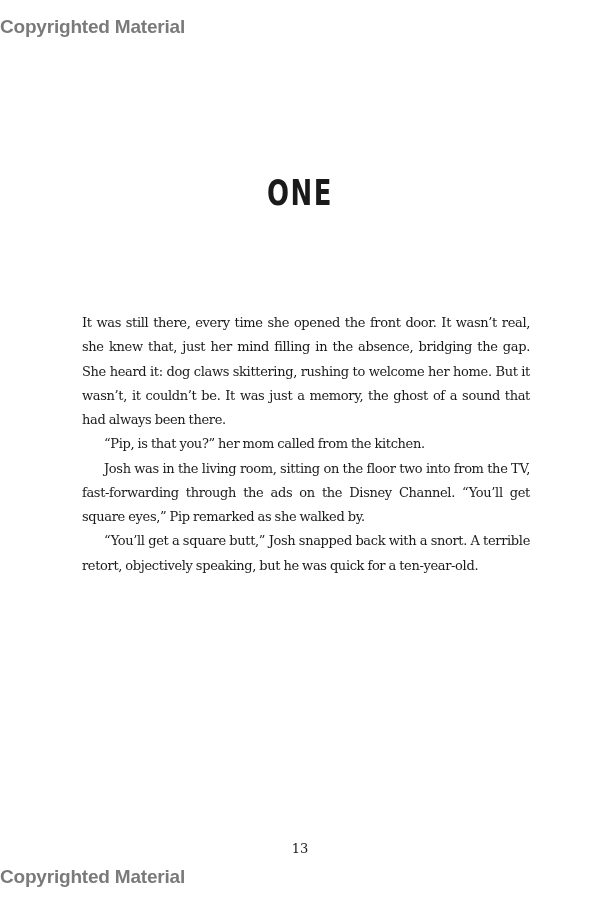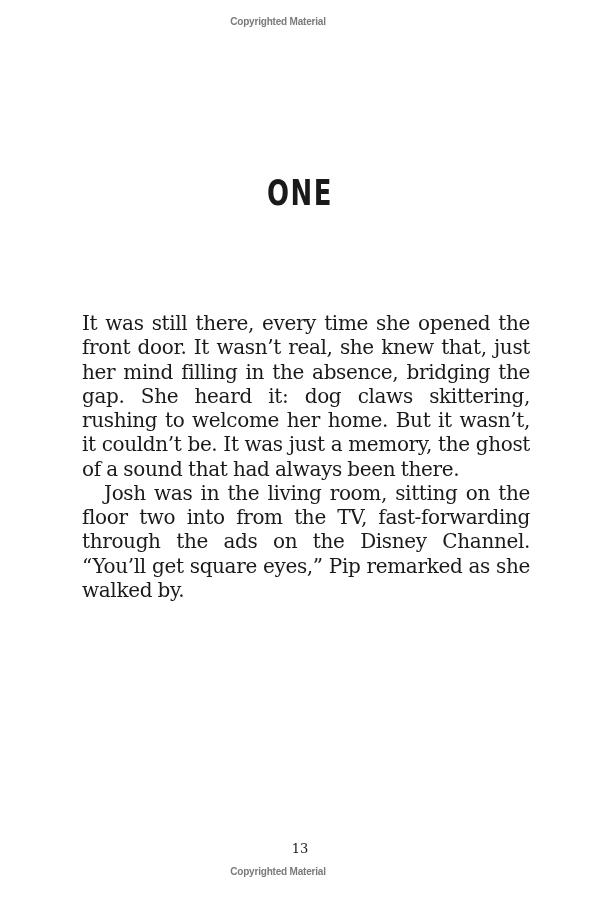--- a/index.html
+++ b/index.html
@@ -1,49 +1,51 @@
 <!DOCTYPE html>
 <html><head>
   <meta charset="utf-8">
   <style>
     html, body { margin: 0; padding: 0; background: #ffffff; }
     body { width: 600px; height: 900px; position: relative; overflow: hidden; }
     .watermark {
-      position: absolute; left: 0; width: 556px; text-align: center;
+      position: absolute; left: 0; width: 556px; 
       font-family: "Liberation Sans", sans-serif; font-weight: bold;
-      font-size: 10px; color: #7a7a7a; letter-spacing: -0.2px;
+      font-size: 19px; color: #7a7a7a; letter-spacing: -0.2px;
     }
     .wm-top { top: 16px; }
     .wm-bottom { top: 866px; }
     .chapter-title {
       position: absolute; top: 172px; left: 0; width: 600px; text-align: center;
       font-family: "DejaVu Sans", sans-serif; font-weight: bold;
       font-size: 36px; color: #1a1a1a; letter-spacing: 2px;
       transform: scaleX(0.72); transform-origin: center;
     }
     .body-text {
       position: absolute; top: 311px; left: 82px; width: 448px;
-      font-family: "DejaVu Serif", serif; font-size: 20px;
+      font-family: "DejaVu Serif", serif; font-size: 13px;
       line-height: 24.25px; color: #1a1a1a;
       text-align: justify; letter-spacing: -0.35px; word-spacing: -0.5px;
     }
     .body-text p { margin: 0; }
     .body-text p.indent { text-indent: 22px; }
     .page-number {
       position: absolute; top: 841px; left: 0; width: 600px; text-align: center;
       font-family: "DejaVu Serif", serif; font-size: 13px; color: #1a1a1a;
     }
   </style>
 </head>
 <body>
 
 <div class="watermark wm-top">Copyrighted Material</div>
 
 <div class="chapter-title">ONE</div>
 
 <div class="body-text">
   <p>It was still there, every time she opened the front door. It wasn’t real, she knew that, just her mind filling in the absence, bridging the gap. She heard it: dog claws skittering, rushing to welcome her home. But it wasn’t, it couldn’t be. It was just a memory, the ghost of a sound that had always been there.</p>
+  <p class="indent">“Pip, is that you?” her mom called from the kitchen.</p>
   <p class="indent">Josh was in the living room, sitting on the floor two into from the TV, fast-forwarding through the ads on the Disney Channel. “You’ll get square eyes,” Pip remarked as she walked by.</p>
+  <p class="indent">“You’ll get a square butt,” Josh snapped back with a snort. A terri­ble retort, objectively speaking, but he was quick for a ten-year-old.</p>
 </div>
 
 <div class="page-number">13</div>
 
 <div class="watermark wm-bottom">Copyrighted Material</div>
 
 </body></html>

